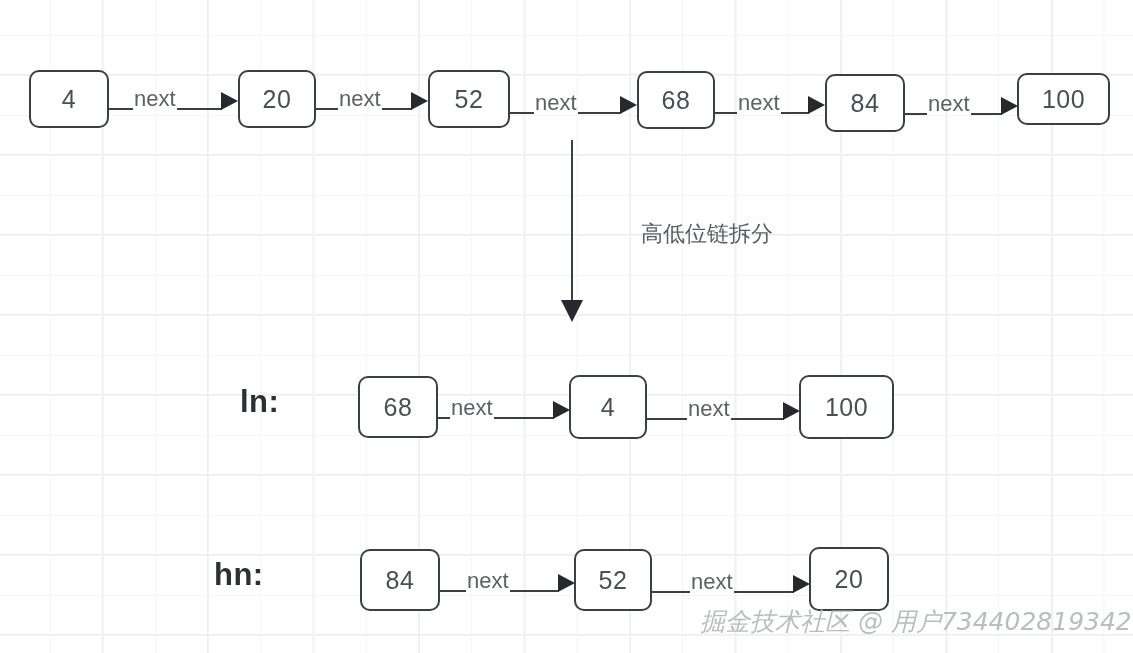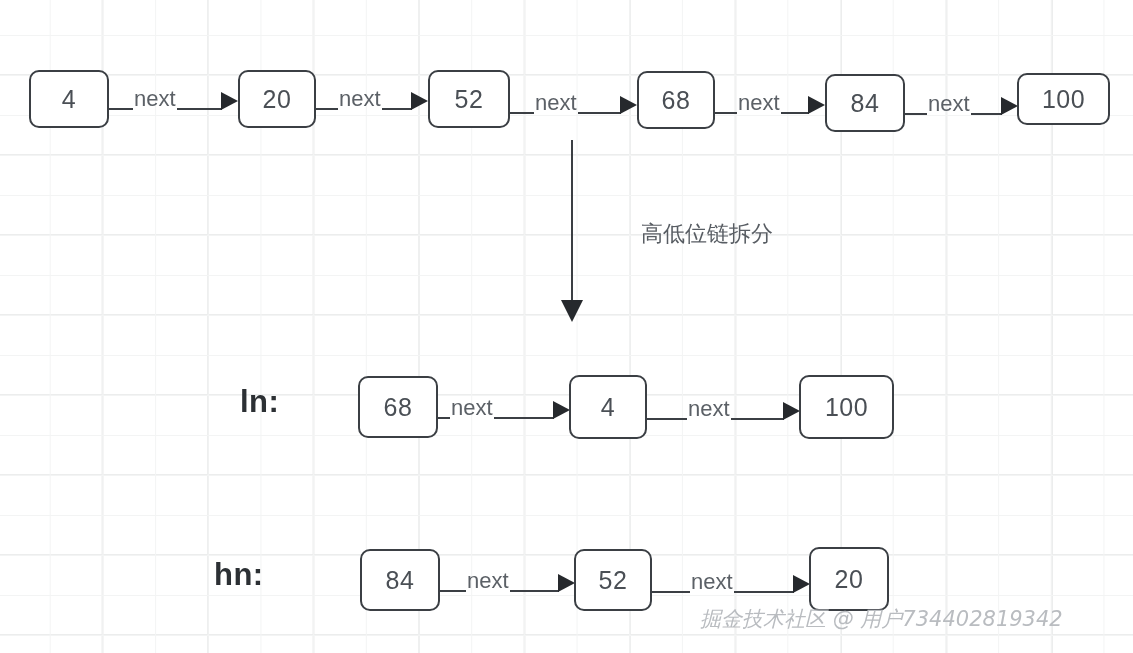--- a/index.html
+++ b/index.html
@@ -115,21 +115,21 @@
   .split-caption {
     position: absolute;
     font-size: 22px;
     color: #585d63;
     white-space: nowrap;
     z-index: 4;
     font-family: "DejaVu Sans", "Liberation Sans", sans-serif;
   }
   .watermark {
     position: absolute;
-    font-size: 21px;
+    font-size: 25px;
     color: #b9bcc0;
     white-space: nowrap;
     font-style: italic;
     z-index: 6;
     font-family: "DejaVu Sans", "Liberation Sans", sans-serif;
   }
 </style>
 </head>
 <body>
 

